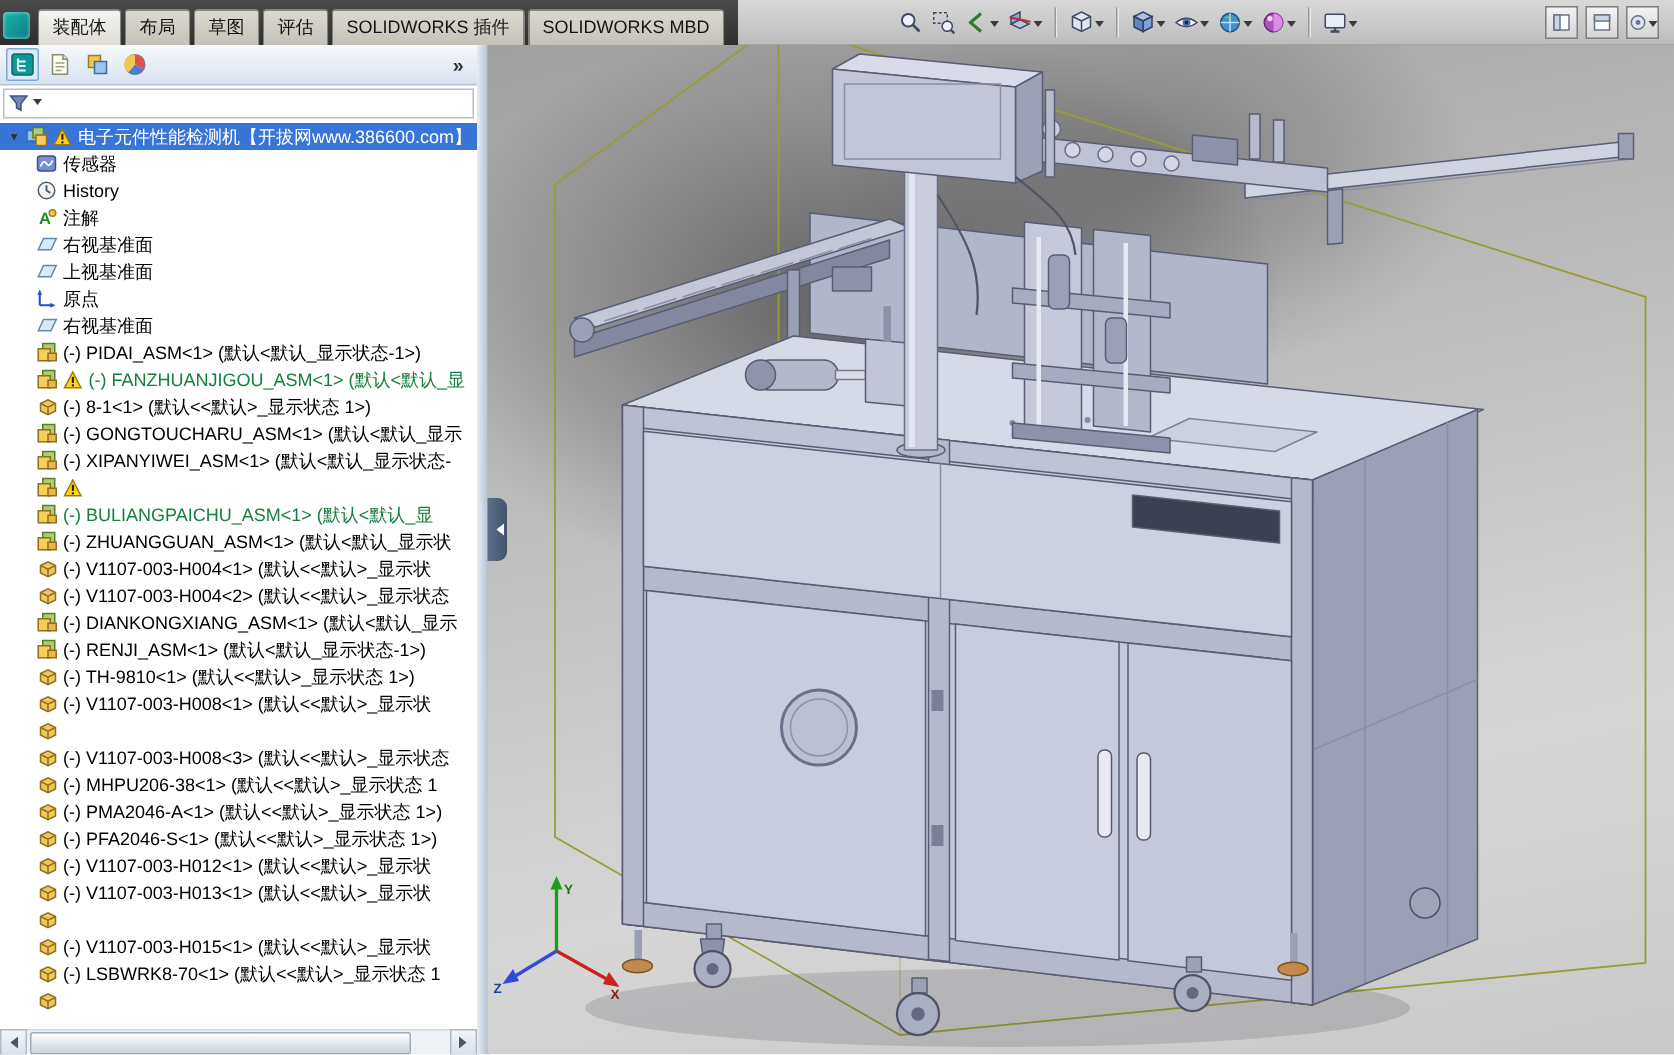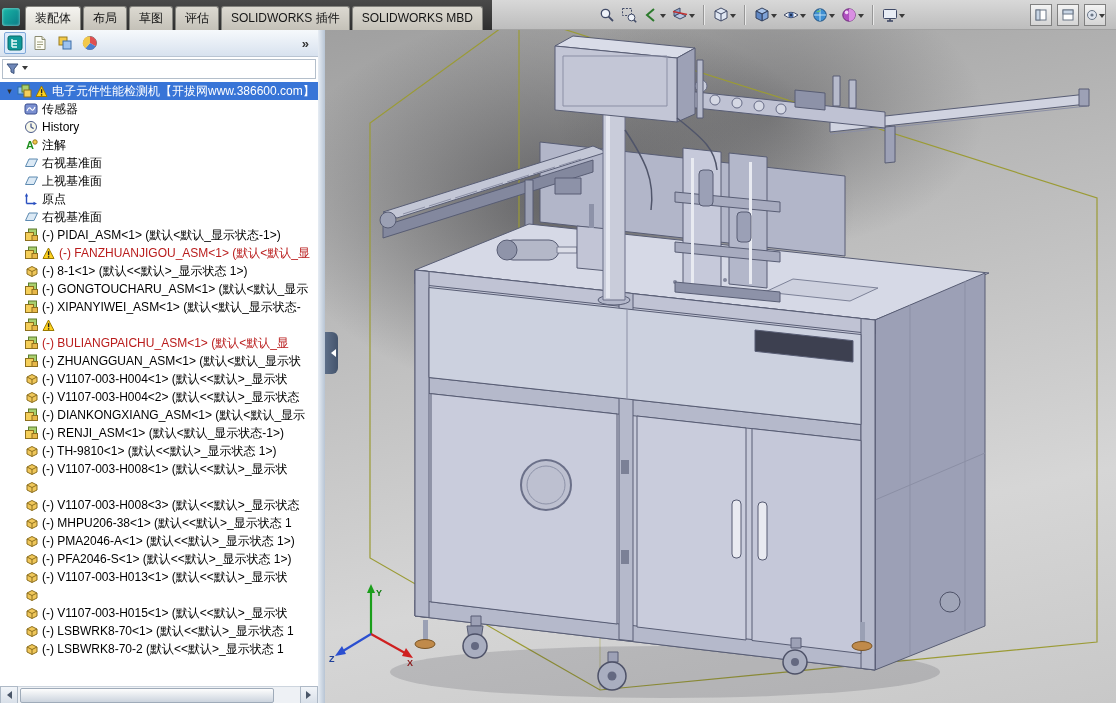--- a/index.html
+++ b/index.html
@@ -35,21 +35,21 @@
   #panel-overflow{margin-left:auto;font-size:13px;color:#333;padding:0 5px;font-weight:bold;}
   #filter-bar{height:18px;flex:none;margin:2px 2px;border:1px solid #b4bfcb;background:#fff;
               display:flex;align-items:center;padding:0 3px;gap:2px;}
   #filter-input{flex:1;border:none;outline:none;font-size:11px;height:14px;font-family:inherit;}
   #tree{flex:1;overflow:hidden;background:#fff;padding-top:1px;}
   .trow{height:18px;display:flex;align-items:center;padding-left:23px;white-space:nowrap;
         font-size:12px;color:#000;overflow:hidden;}
   .trow.root{padding-left:3px;}
   .twist{width:13px;font-size:9px;color:#303030;flex:none;text-align:center;}
   .trow.sel{background:#3875d7;color:#fff;}
-  .trow.wtext .tlabel{color:#b91c1c;}
+  .trow.wtext .tlabel{color:#15803d;}
   .ticon{width:16px;height:15px;flex:none;display:flex;align-items:center;justify-content:center;margin-right:1px;}
   .ticon svg{display:block;}
   .tlabel{padding:0 2px;}
   
   #hscroll{height:16px;flex:none;display:flex;align-items:center;background:#eef1f5;
            border-top:1px solid #cdd5de;}
   .sarrow{width:16px;height:16px;background:linear-gradient(#f2f5f9,#d9e0e9);border:1px solid #aeb9c6;
           display:flex;align-items:center;justify-content:center;flex:none;}
   .tri-left{width:0;height:0;border:4px solid transparent;border-right:5px solid #4a5668;margin-right:3px;}
   .tri-right{width:0;height:0;border:4px solid transparent;border-left:5px solid #4a5668;margin-left:3px;}
@@ -520,20 +520,30 @@
         <span class="tlabel">(-) PFA2046-S&lt;1&gt; (默认&lt;&lt;默认&gt;_显示状态 1&gt;)</span>
       </div>
       <div class="trow">
         <span class="ticon">
           <svg width="15" height="14">
             <path d="M3 5 L8 2.5 L13 5 L13 10 L8 12.5 L3 10 Z" fill="#f0c75a" stroke="#8d6f1e"></path>
             <path d="M3 5 L8 7.5 L13 5" fill="none" stroke="#8d6f1e"></path>
             <line x1="8" y1="7.5" x2="8" y2="12.5" stroke="#8d6f1e"></line>
           </svg>
         </span>
+        <span class="tlabel">(-) V1107-003-H012&lt;1&gt; (默认&lt;&lt;默认&gt;_显示状</span>
+      </div>
+      <div class="trow">
+        <span class="ticon">
+          <svg width="15" height="14">
+            <path d="M3 5 L8 2.5 L13 5 L13 10 L8 12.5 L3 10 Z" fill="#f0c75a" stroke="#8d6f1e"></path>
+            <path d="M3 5 L8 7.5 L13 5" fill="none" stroke="#8d6f1e"></path>
+            <line x1="8" y1="7.5" x2="8" y2="12.5" stroke="#8d6f1e"></line>
+          </svg>
+        </span>
         <span class="tlabel">(-) V1107-003-H013&lt;1&gt; (默认&lt;&lt;默认&gt;_显示状</span>
       </div>
       <div class="trow">
         <span class="ticon">
           <svg width="15" height="14">
             <path d="M3 5 L8 2.5 L13 5 L13 10 L8 12.5 L3 10 Z" fill="#f0c75a" stroke="#8d6f1e"></path>
             <path d="M3 5 L8 7.5 L13 5" fill="none" stroke="#8d6f1e"></path>
             <line x1="8" y1="7.5" x2="8" y2="12.5" stroke="#8d6f1e"></line>
           </svg>
         </span>
@@ -559,21 +569,20 @@
         <span class="tlabel">(-) LSBWRK8-70&lt;1&gt; (默认&lt;&lt;默认&gt;_显示状态 1</span>
       </div>
       <div class="trow">
         <span class="ticon">
           <svg width="15" height="14">
             <path d="M3 5 L8 2.5 L13 5 L13 10 L8 12.5 L3 10 Z" fill="#f0c75a" stroke="#8d6f1e"></path>
             <path d="M3 5 L8 7.5 L13 5" fill="none" stroke="#8d6f1e"></path>
             <line x1="8" y1="7.5" x2="8" y2="12.5" stroke="#8d6f1e"></line>
           </svg>
         </span>
-        <span class="tlabel">(-) LSBWRK8-70-2 (默认&lt;&lt;默认&gt;_显示状态 1</span>
       </div>
     </div>
   <div id="hscroll">
     <div class="sarrow">
         <span class="tri-left"></span>
       </div>
     <div class="strack">
       <div class="sthumb"></div>
     </div>
     <div class="sarrow">

